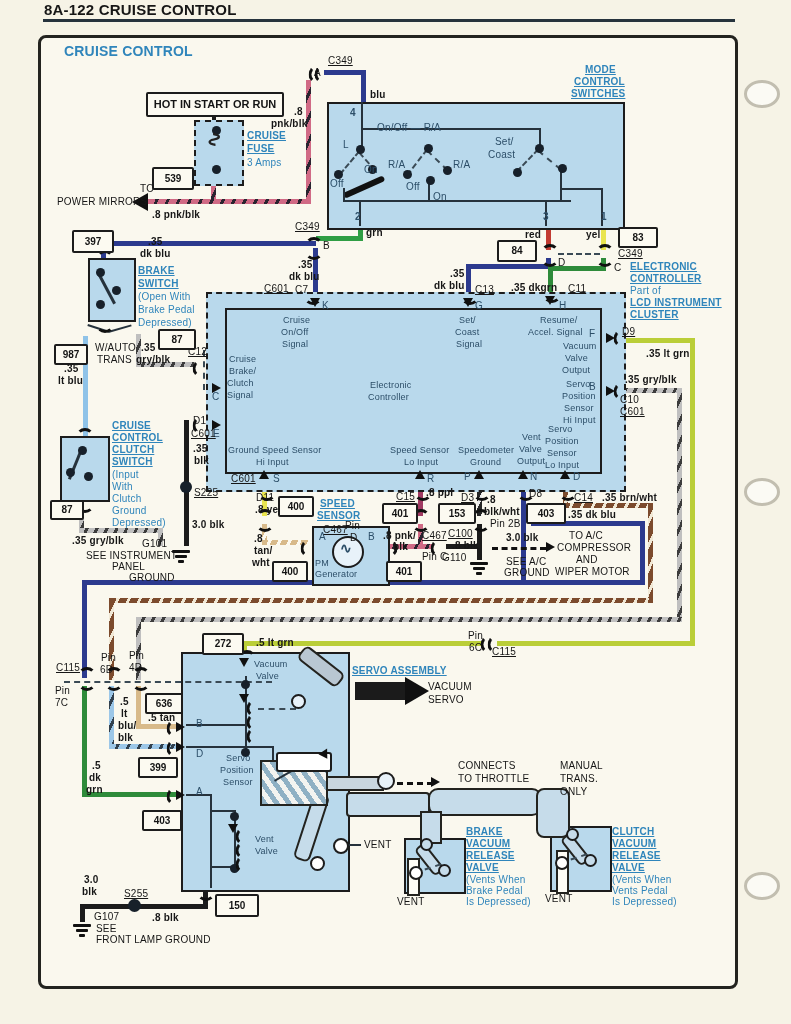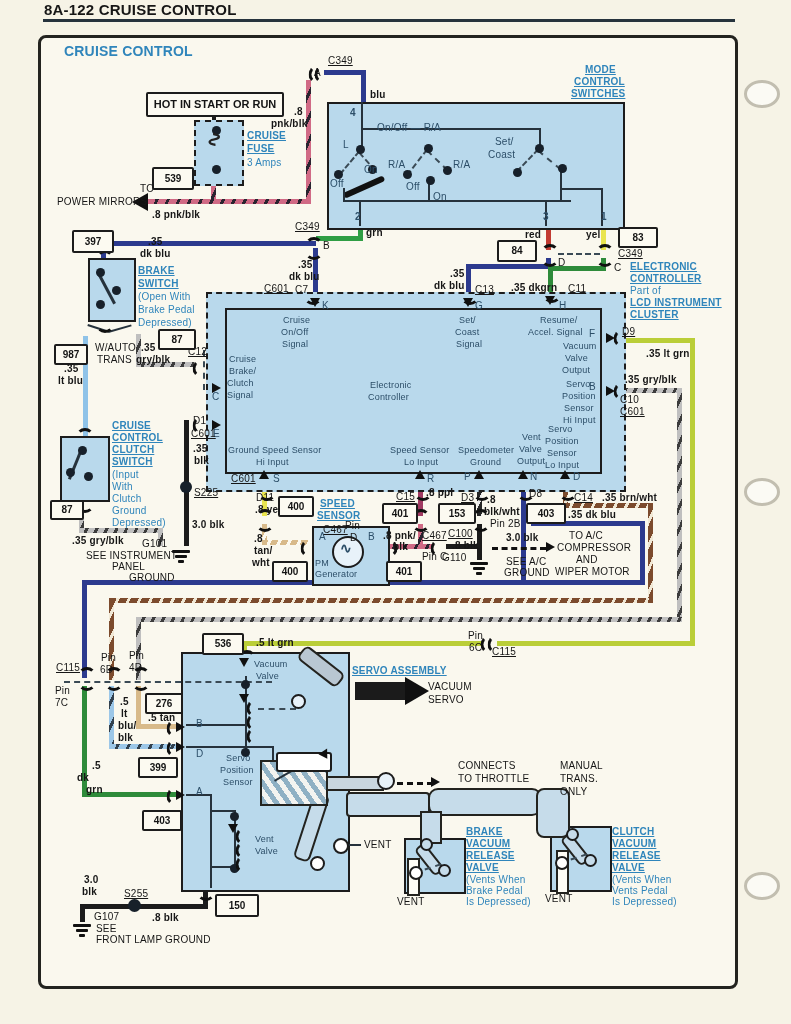--- a/index.html
+++ b/index.html
@@ -348,22 +348,22 @@
   <div class="ref" style="left:158px;top:329px;width:34px;height:17px">87</div>
   <div class="ref" style="left:50px;top:500px;width:30px;height:16px">87</div>
   <div class="ref" style="left:497px;top:240px;width:36px;height:18px">84</div>
   <div class="ref" style="left:618px;top:227px;width:36px;height:17px">83</div>
   <div class="ref" style="left:278px;top:496px;width:32px;height:17px">400</div>
   <div class="ref" style="left:272px;top:561px;width:32px;height:17px">400</div>
   <div class="ref" style="left:382px;top:503px;width:32px;height:17px">401</div>
   <div class="ref" style="left:386px;top:561px;width:32px;height:17px">401</div>
   <div class="ref" style="left:438px;top:503px;width:34px;height:17px">153</div>
   <div class="ref" style="left:526px;top:503px;width:36px;height:17px">403</div>
-  <div class="ref" style="left:202px;top:633px;width:38px;height:18px">536</div>
-  <div class="ref" style="left:145px;top:693px;width:34px;height:17px">276</div>
+  <div class="ref" style="left:202px;top:633px;width:38px;height:18px">272</div>
+  <div class="ref" style="left:145px;top:693px;width:34px;height:17px">636</div>
   <div class="ref" style="left:138px;top:757px;width:36px;height:17px">399</div>
   <div class="ref" style="left:142px;top:810px;width:36px;height:17px">403</div>
   <div class="ref" style="left:215px;top:894px;width:40px;height:19px">150</div>
 
   <span class="lb bl u b" style="left:247px;top:130px">CRUISE</span>
   <span class="lb bl u b" style="left:247px;top:143px">FUSE</span>
   <span class="lb bl" style="left:247px;top:157px">3 Amps</span>
   <span class="lb" style="left:140px;top:183px">TO</span>
   <span class="lb" style="left:57px;top:196px">POWER MIRRORS</span>
   <span class="lb b" style="left:152px;top:209px">.8 pnk/blk</span>
@@ -559,21 +559,21 @@
   <span class="lb" style="left:469px;top:642px">6C</span>
   <span class="lb u" style="left:492px;top:646px">C115</span>
 
   <span class="lb b" style="left:256px;top:637px">.5 lt grn</span>
   <span class="lb b" style="left:120px;top:696px">.5</span>
   <span class="lb b" style="left:121px;top:708px">lt</span>
   <span class="lb b" style="left:118px;top:720px">blu/</span>
   <span class="lb b" style="left:118px;top:732px">blk</span>
   <span class="lb b" style="left:148px;top:712px">.5 tan</span>
   <span class="lb b" style="left:92px;top:760px">.5</span>
-  <span class="lb b" style="left:77px;top:772px">dk</span>
+  <span class="lb b" style="left:89px;top:772px">dk</span>
   <span class="lb b" style="left:86px;top:784px">grn</span>
 
   <span class="lb bl u b" style="left:352px;top:665px">SERVO ASSEMBLY</span>
   <span class="lb dk s9" style="left:254px;top:659px">Vacuum</span>
   <span class="lb dk s9" style="left:256px;top:671px">Valve</span>
   <span class="lb dk s9" style="left:226px;top:753px">Servo</span>
   <span class="lb dk s9" style="left:220px;top:765px">Position</span>
   <span class="lb dk s9" style="left:223px;top:777px">Sensor</span>
   <span class="lb dk s9" style="left:255px;top:834px">Vent</span>
   <span class="lb dk s9" style="left:255px;top:846px">Valve</span>

